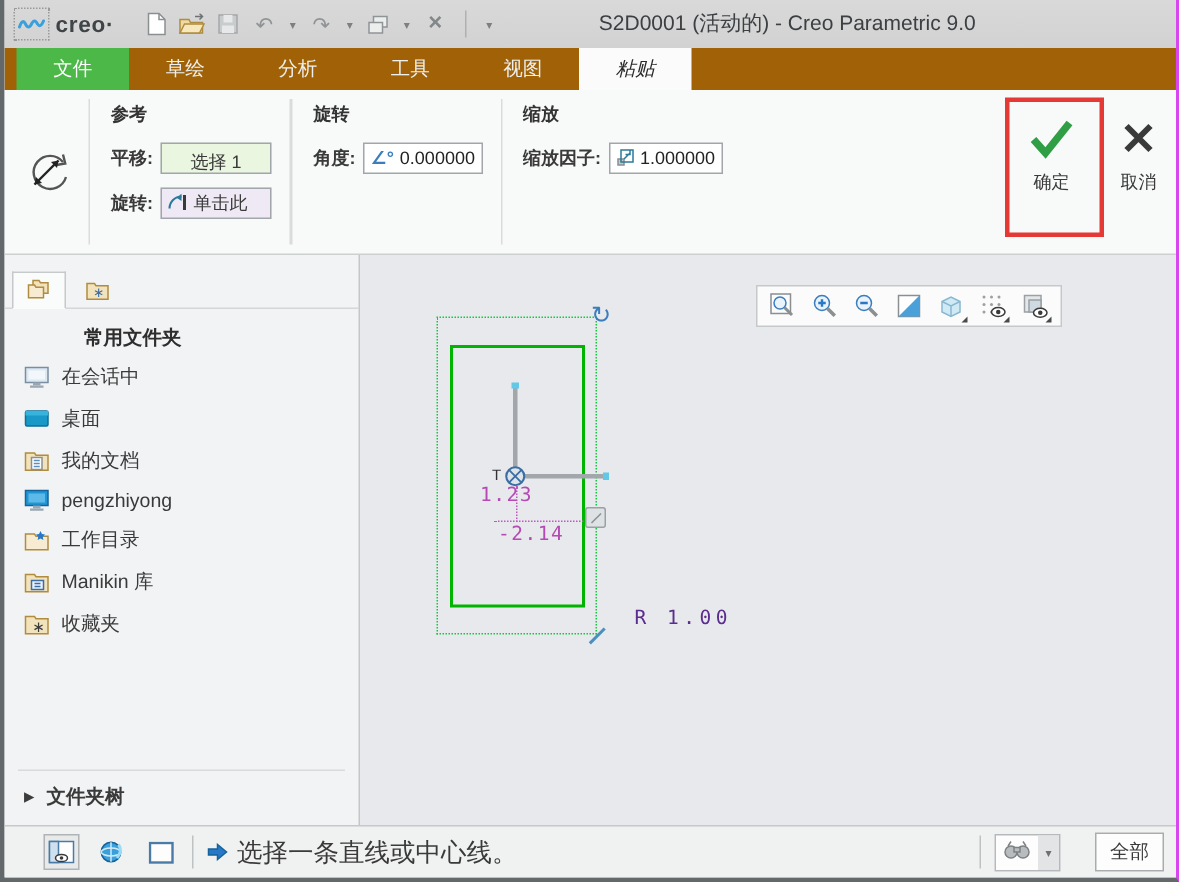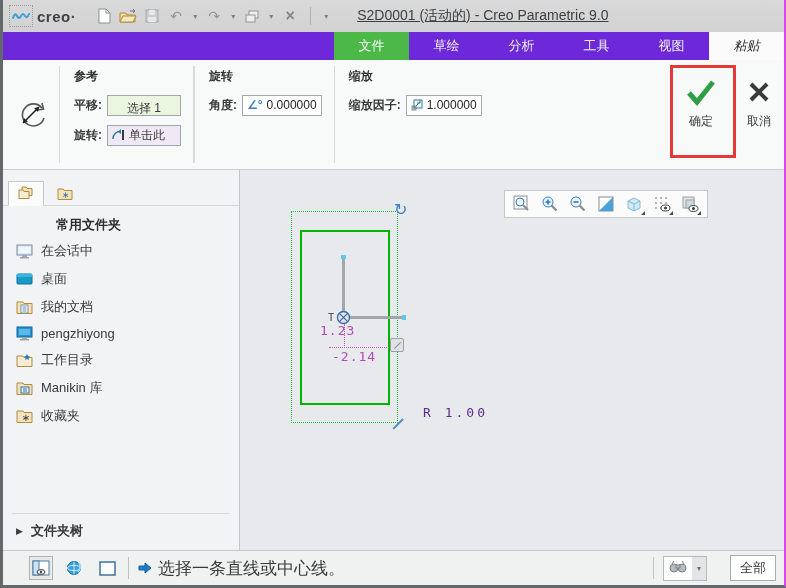--- a/index.html
+++ b/index.html
@@ -7,24 +7,24 @@
   body { font-family:"Liberation Sans","DejaVu Sans",sans-serif; font-size:12px; color:#3a3a3a; }
   .window { position:relative; width:786px; height:588px; border-left:3px solid #63686b; border-right:2px solid #d946ef; border-bottom:3px solid #63686b; background:#f7f8f8; overflow:hidden; }
 
   
   .titlebar { height:32px; background:linear-gradient(#d9d9d9,#d2d2d2); display:flex; align-items:center; padding-left:6px; gap:4px; }
   .logo-box { width:24px; height:22px; border:1px dotted #9a9a9a; display:flex; align-items:center; justify-content:center; }
   .brand { font-size:15px; font-weight:bold; color:#3f4447; margin-right:14px; letter-spacing:0.5px; }
   .qat-btn { height:22px; min-width:20px; display:flex; align-items:center; justify-content:center; border:1px solid transparent; cursor:default; }
   .qat-dd { font-size:8px; color:#7c8082; width:10px; text-align:center; }
   .qat-sep { width:1px; height:18px; background:#aeb1b2; margin:0 6px; }
-  .win-title { margin-left:22px; font-size:14px; color:#3c4043;text-decoration:underline; }
-
-  
-  .tabbar { height:28px; background:#6d28d9; display:flex; padding-left:8px;justify-content:flex-end; }
+  .win-title { margin-left:64px; font-size:14px; color:#3c4043; }
+
+  
+  .tabbar { height:28px; background:#a16207; display:flex; padding-left:8px; }
   .tab { width:75px; display:flex; align-items:center; justify-content:center; font-size:13px; color:#eef0f0; cursor:default; }
   .tab.file { background:#4cb848; color:#fff; }
   .tab.active { background:#fbfbfb; color:#2a2a2a; font-style:italic; }
 
   
   .ribbon { position:relative; height:110px; background:#f8f9f9; border-bottom:1px solid #cdd0d0; display:flex; }
   .ribbon-left { width:56px; display:flex; align-items:center; justify-content:center; }
   .vsep { width:1px; background:#dadcdc; margin:6px 0; }
   .group { padding:8px 12px 0 14px; }
   .g-title { font-weight:bold; font-size:12px; color:#333; margin-bottom:9px; }

